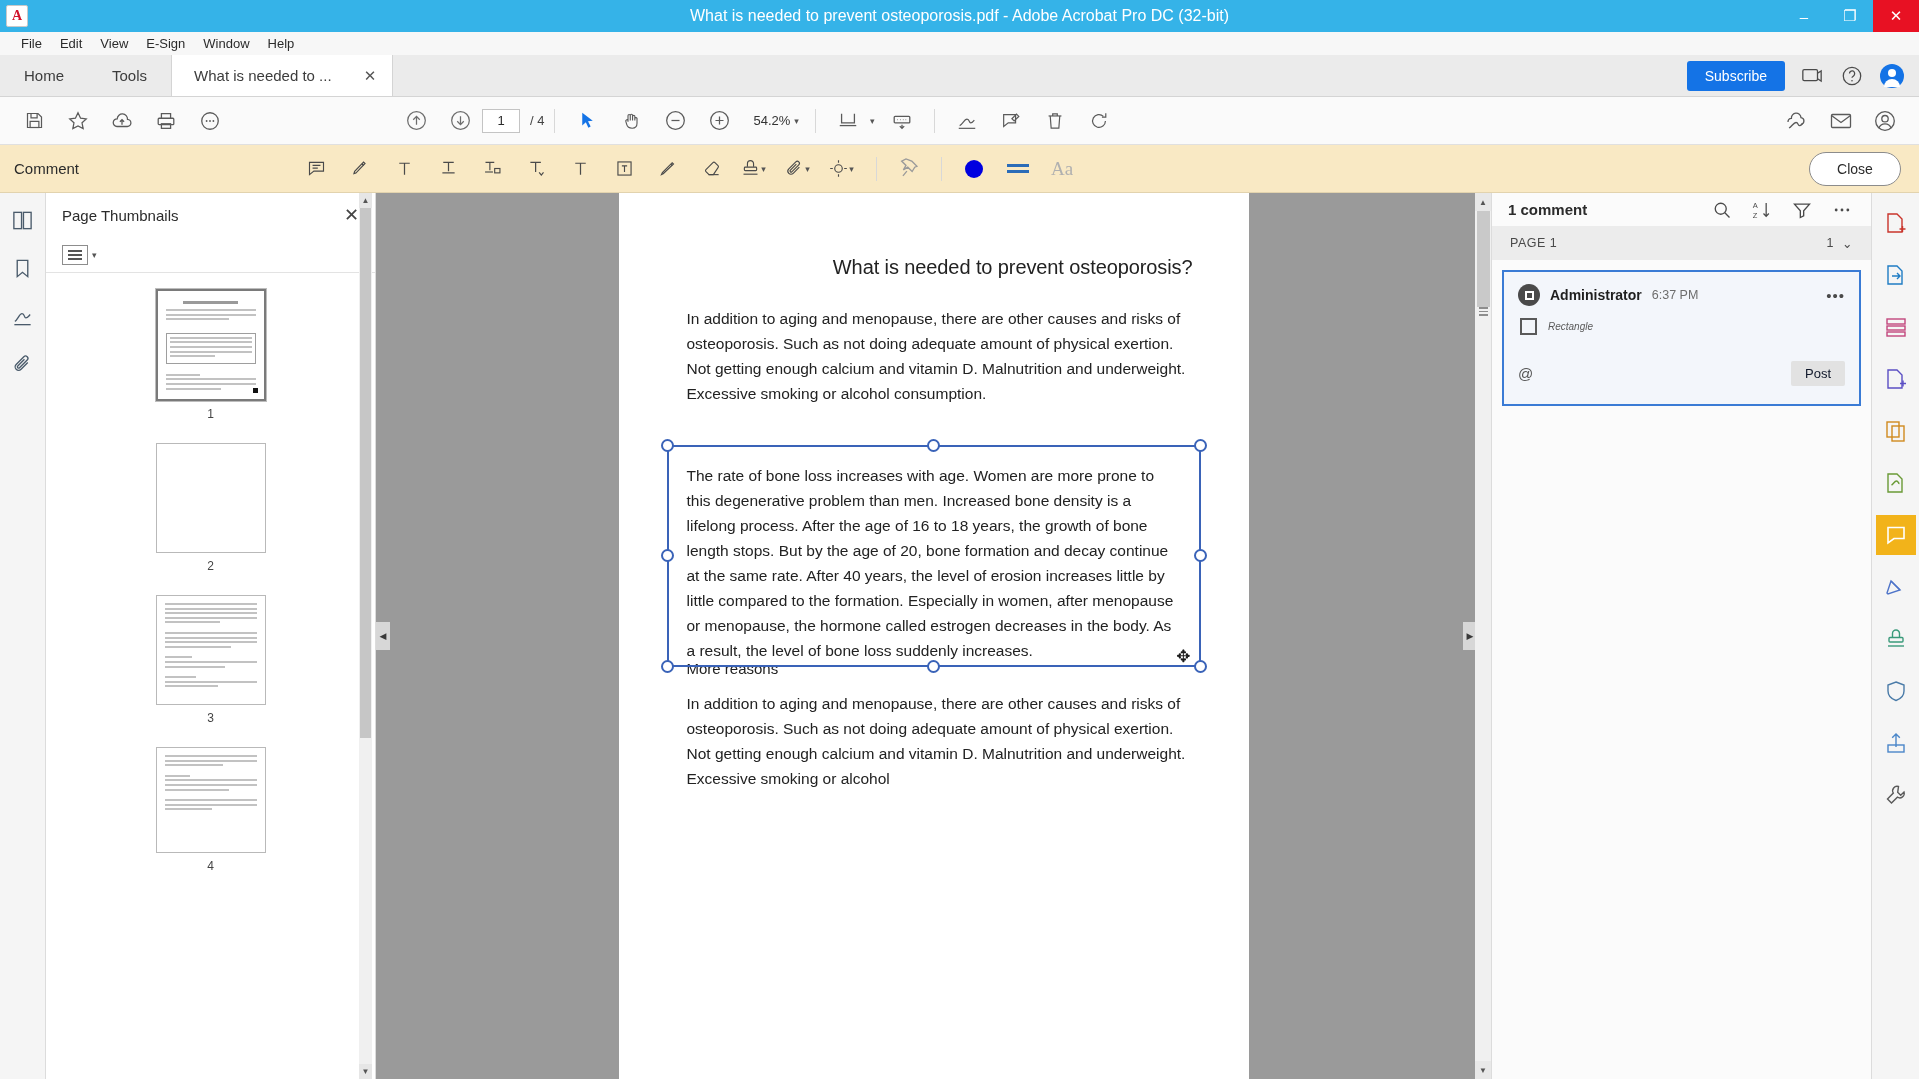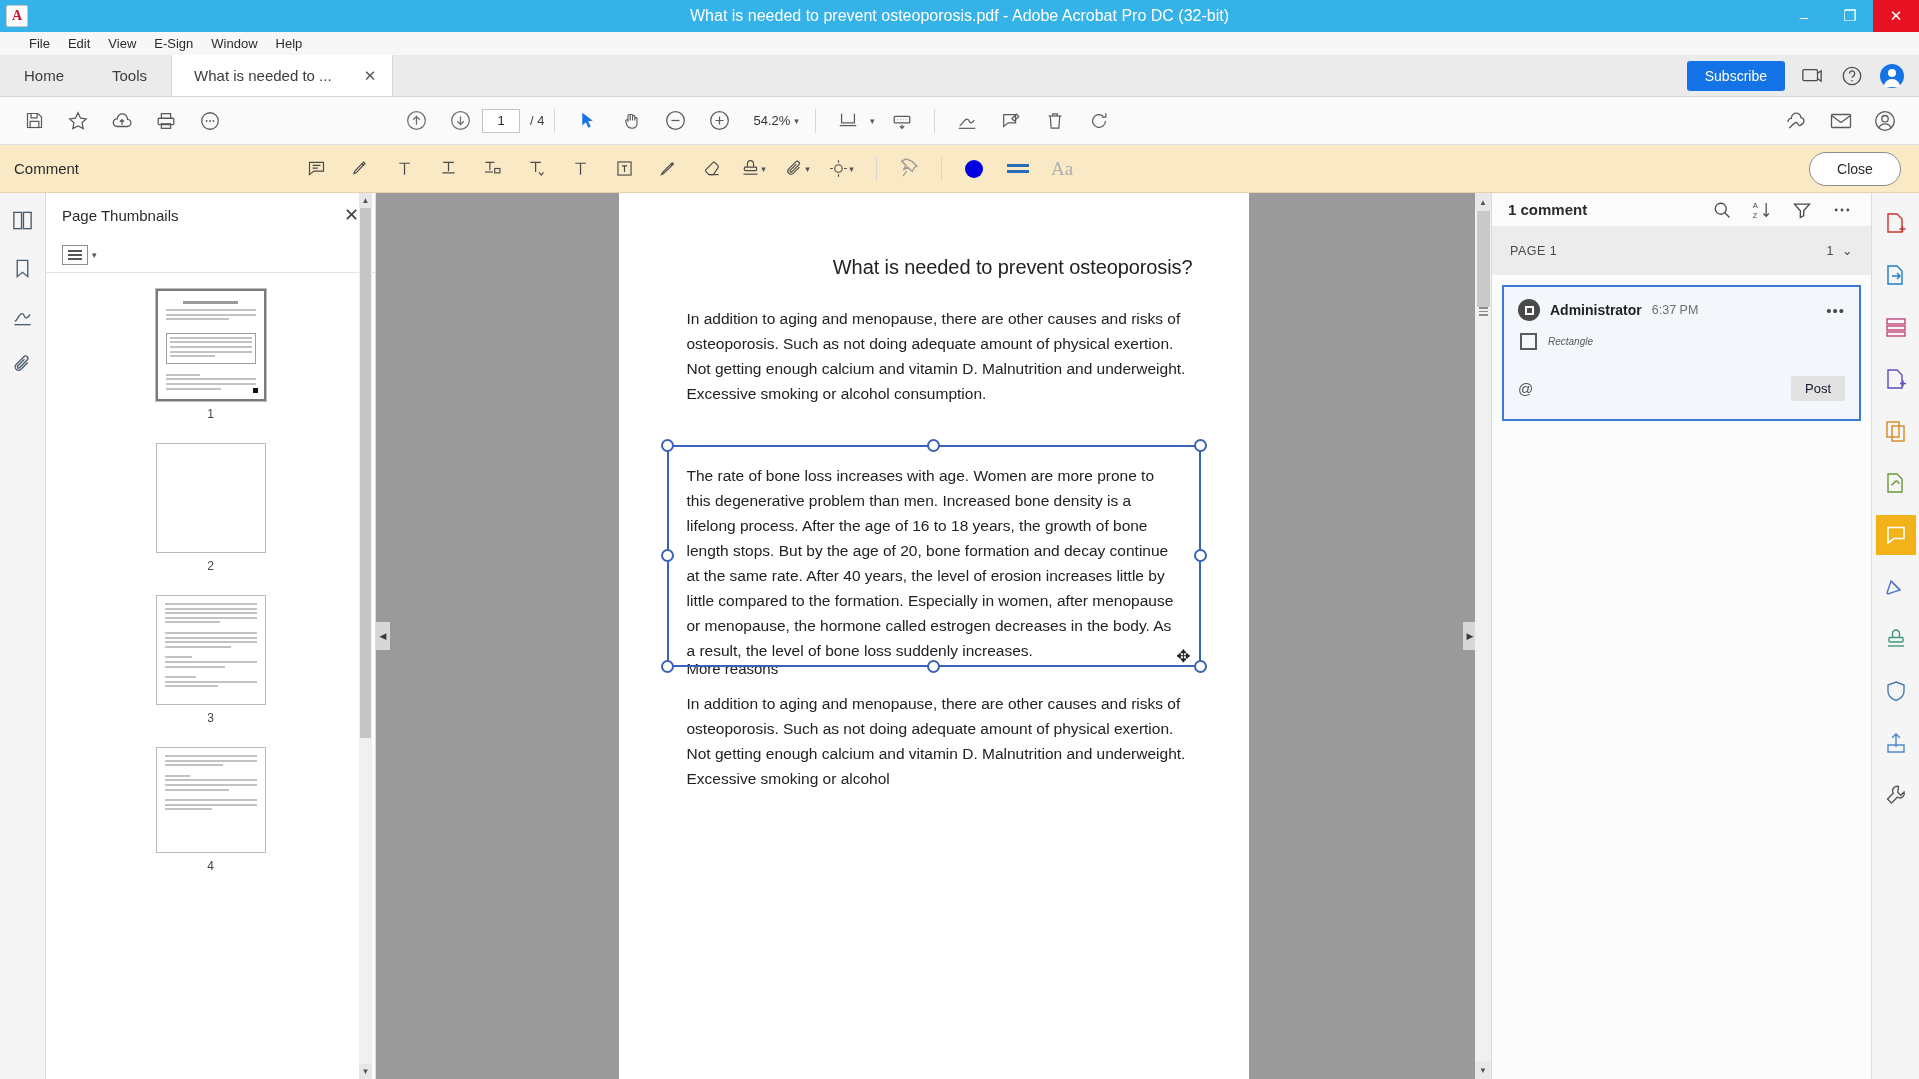--- a/index.html
+++ b/index.html
@@ -30,21 +30,21 @@
   .wincontrols { margin-left:auto; display:flex; height:32px; z-index:3; }
   .wincontrols div {
     width:46px; height:32px; display:flex; align-items:center; justify-content:center;
     color:#ffffff; font-size:15px;
   }
   .wincontrols .close { background:#e81123; }
 
   
   .menubar {
     height:24px; background:#f7f7f7; display:flex; align-items:center;
-    padding-left:20px; flex:0 0 24px; border-bottom:1px solid #ebebeb;
+    padding-left:12px; flex:0 0 24px; border-bottom:1px solid #ebebeb;
   }
   .menubar div { padding:2px 9px; font-size:13px; color:#2b2b2b; }
 
   
   .tabbar {
     height:41px; background:#ebebeb; display:flex; align-items:flex-end;
     flex:0 0 41px; position:relative; border-bottom:1px solid #d4d4d4;
   }
   .tabbar .tab {
     height:41px; display:flex; align-items:center; padding:0 24px;
@@ -192,21 +192,21 @@
 
   
   .commentpanel {
     width:380px; background:#fbfbfb; border-left:1px solid #dcdcdc;
     display:flex; flex-direction:column;
   }
   .cp-head { height:33px; display:flex; align-items:center; padding:0 16px; gap:14px; }
   .cp-title { font-size:15px; font-weight:bold; color:#2b2b2b; margin-right:auto; }
   .cp-icon { width:26px;height:26px;display:flex;align-items:center;justify-content:center;color:#4a4a4a; }
   .cp-pagerow {
-    height:49px; background:#ececec; display:flex; align-items:center;
+    height:34px; background:#ececec; display:flex; align-items:center;
     padding:0 18px; font-size:12.5px; color:#4a4a4a; letter-spacing:0.5px;
   }
   .cp-pagerow .cnt { margin-left:auto; font-size:12.5px; }
   .cp-card {
     margin:10px 10px 0; border:2px solid #3a7bd5; background:#f3f6fb; padding:12px 14px;
     position:relative; min-height:136px;
   }
   .cp-row1 { display:flex; align-items:center; gap:10px; }
   .cp-avatar {
     width:22px;height:22px;border-radius:50%;background:#4a4a4a;

